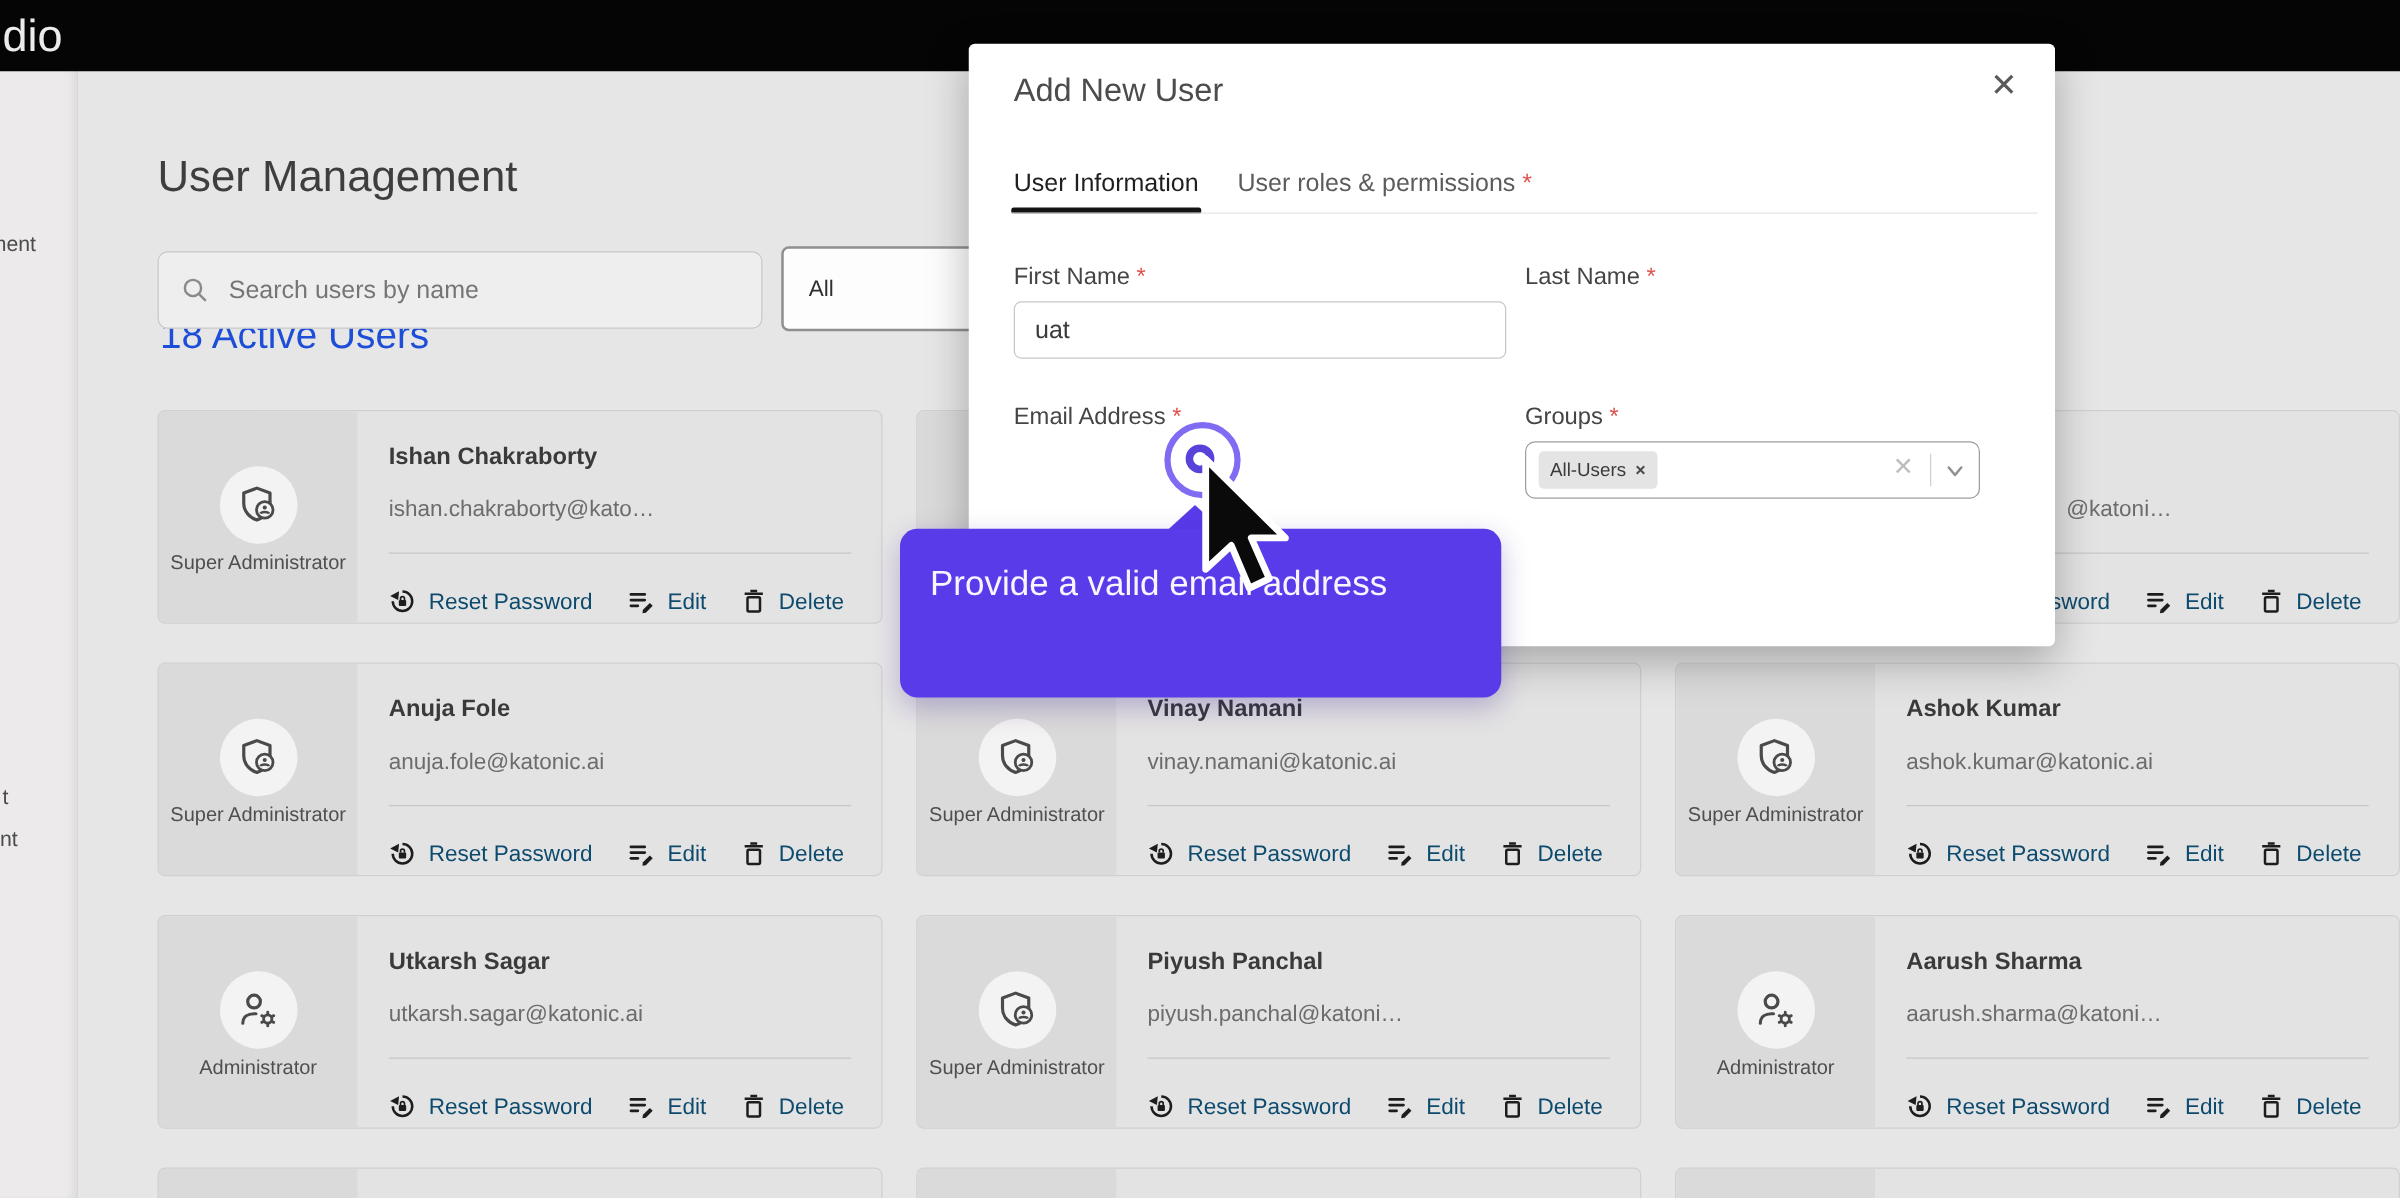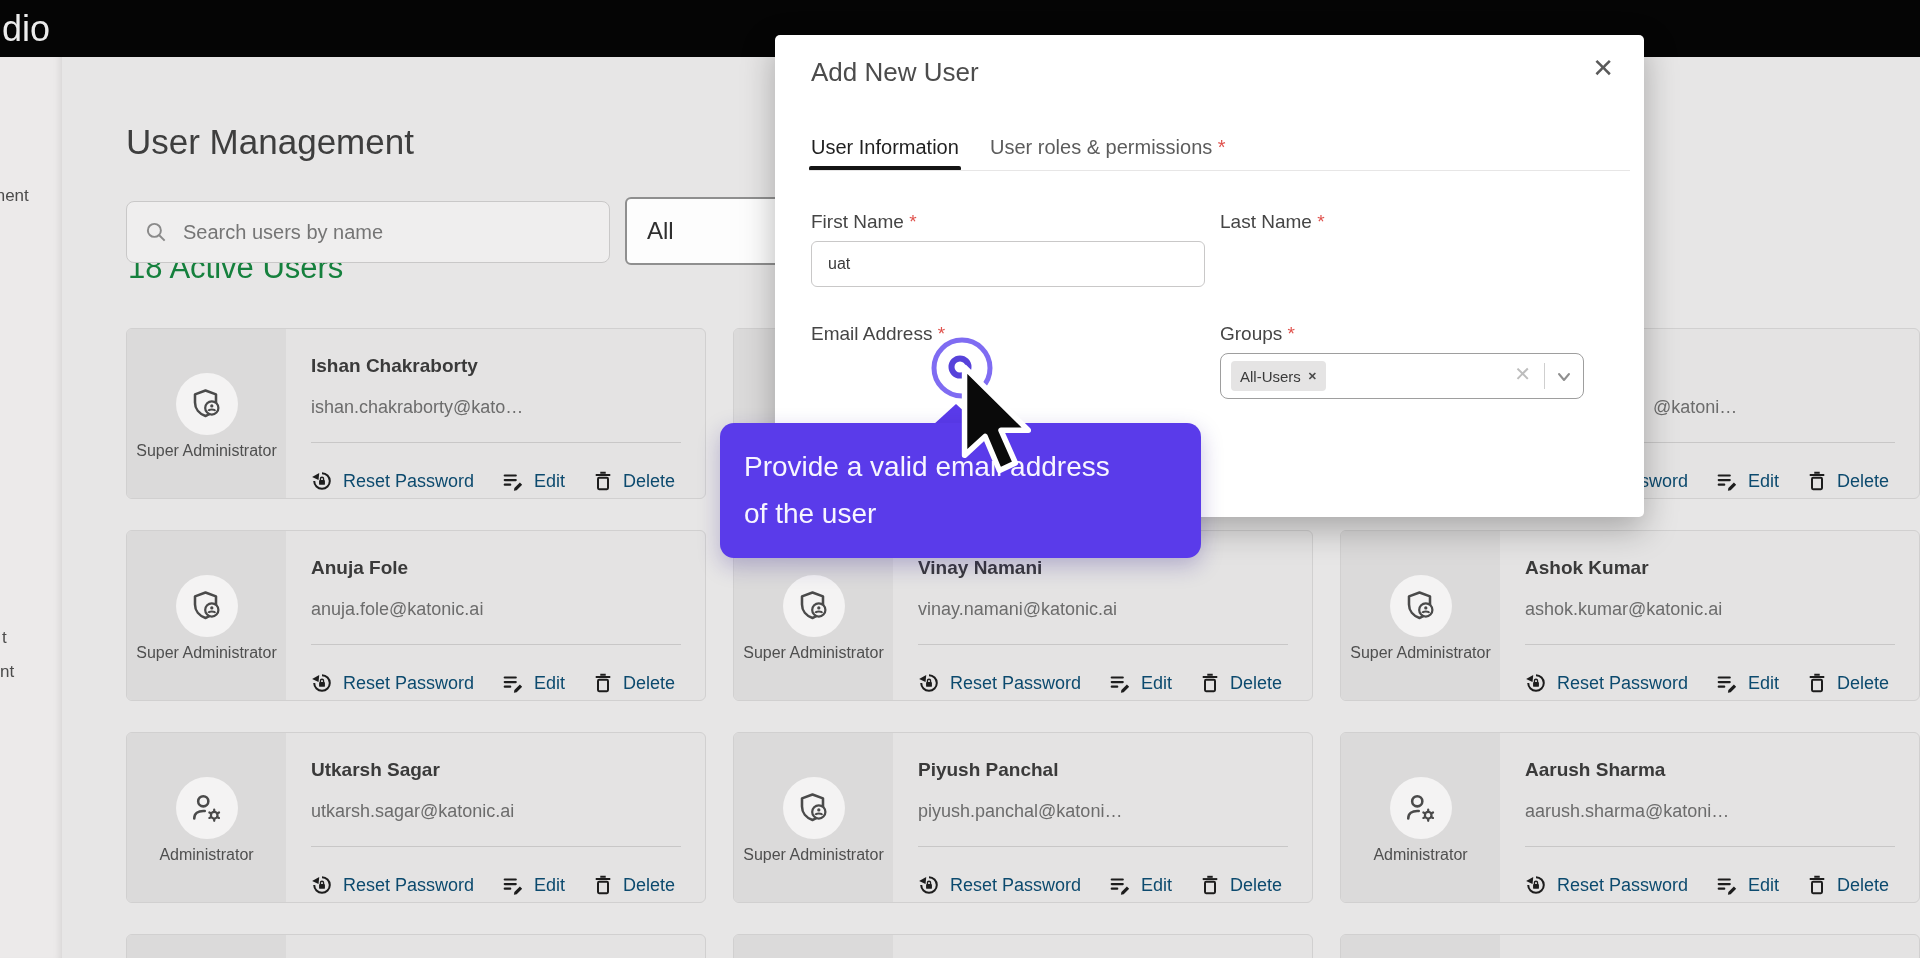--- a/index.html
+++ b/index.html
@@ -15,22 +15,22 @@
              box-shadow:inset -8px 0 10px -8px rgba(0,0,0,.14); z-index:2; }
   .side-frag { position:absolute; font-size:17px; color:#4c4c4c; white-space:nowrap; }
 
   
   #page-title { position:absolute; left:126px; top:122px; font-size:35px; color:#3e3e3e; z-index:1; }
   #search-box { position:absolute; left:126px; top:201px; width:484px; height:62px; background:#efeeee;
                 border:1px solid #c9c8c8; border-radius:8px; display:flex; align-items:center; z-index:3; }
   #search-box .ph { font-size:20px; color:#757575; margin-left:14px; }
   #filter-dd { position:absolute; left:625px; top:197px; width:330px; height:68px; background:#fdfdfd;
                border:2px solid #8f8f8f; border-radius:6px; display:flex; align-items:center; z-index:4; }
-  #filter-dd .val { font-size:24px; color:#2f2f2f; margin-left:20px; }
-  #active-users { position:absolute; left:128px; top:250px; font-size:31px; color:#15803d; z-index:1; }
+  #filter-dd .val { font-size:18px; color:#2f2f2f; margin-left:20px; }
+  #active-users { position:absolute; left:128px; top:250px; font-size:31px; color:#1d4ed8; z-index:1; }
 
   
   #cards { position:absolute; left:126px; top:328px; width:1794px; height:800px; z-index:1; }
   .card { position:absolute; width:580px; height:171px; background:#e4e3e3; border:1px solid #d1d0d0;
           border-radius:6px; overflow:hidden; }
   .card-left { position:absolute; left:0; top:0; width:159px; height:100%; background:#dbdada; }
   .avatar { position:absolute; left:49px; top:44px; width:62px; height:62px; border-radius:50%;
             background:#f4f3f3; display:flex; align-items:center; justify-content:center; }
   .role-label { position:absolute; left:0; top:113px; width:159px; text-align:center; font-size:16px; color:#4f4f4f; }
   .u-name  { position:absolute; left:184px; top:26px; font-size:19px; font-weight:bold; color:#3a3a3a; }
@@ -49,21 +49,21 @@
                  line-height:1; cursor:default; }
   .tab { position:absolute; top:101px; font-size:20px; }
   #tab-info { left:36px; color:#1f1f1f; font-weight:500; }
   #tab-roles { left:215px; color:#5c5c5c; }
   .req { color:#e0524d; }
   #tab-underline { position:absolute; left:34px; top:131px; width:152px; height:5px; background:#141414; border-radius:2px; }
   #tab-line { position:absolute; left:34px; right:14px; top:135px; height:1px; background:#e7e6e6; }
 
   .f-label { position:absolute; font-size:19px; font-weight:normal; color:#454545; }
   .f-input { position:absolute; height:46px; border:1px solid #c9c8c8; border-radius:6px; background:#fff;
-             display:flex; align-items:center; font-size:16px; color:#3a3a3a; padding-left:16px; }
+             display:flex; align-items:center; font-size:20px; color:#3a3a3a; padding-left:16px; }
   .f-input.focused { border:2px solid #616161; }
   .placeholder { color:#909090; }
   .caret { display:inline-block; width:2px; height:24px; background:#333; margin-left:1px; }
 
   #groups-select { position:absolute; left:445px; top:318px; width:364px; height:46px; border:1.5px solid #9e9e9e;
                    border-radius:8px; background:#fff; display:flex; align-items:center; }
   .chip { display:flex; align-items:center; gap:7px; height:30px; background:#e5e4e4; border-radius:4px;
           padding:0 9px; margin-left:10px; font-size:15px; color:#3a3a3a; }
   .chip .x { font-size:11px; font-weight:bold; color:#4a4a4a; }
   #groups-clear { position:absolute; right:52px; top:10px; font-size:20px; color:#bdbdbd; line-height:1; }
@@ -586,21 +586,20 @@
     <span id="groups-divider"></span>
     <svg id="groups-chevron" width="18" height="18" viewBox="0 0 18 18">
       <polyline points="4,6 9,12 14,6" fill="none" stroke="#8f8f8f" stroke-width="2" stroke-linecap="round" stroke-linejoin="round"></polyline>
     </svg>
   </div>
 </div>
 
 <div id="tooltip-notch"></div>
 <div id="tooltip">
   <div>Provide a valid email address</div>
-  <div>of the user</div>
 </div>
 
 <svg id="click-ring" width="72" height="72" viewBox="0 0 72 72">
   <circle cx="35" cy="35" r="28" fill="none" stroke="#7f6cf2" stroke-width="5"></circle>
   <circle cx="33" cy="34" r="8.5" fill="none" stroke="#5742da" stroke-width="6"></circle>
 </svg>
 <svg id="cursor" width="82" height="122" viewBox="0 0 54 80">
   <path d="M3 2 L3 60 L16.5 47.5 L26 70 L36.5 65 L27 43.5 L45 43.5 Z" fill="#0a0a0a" stroke="#ffffff" stroke-width="3.6" stroke-linejoin="round"></path>
 </svg>
 

